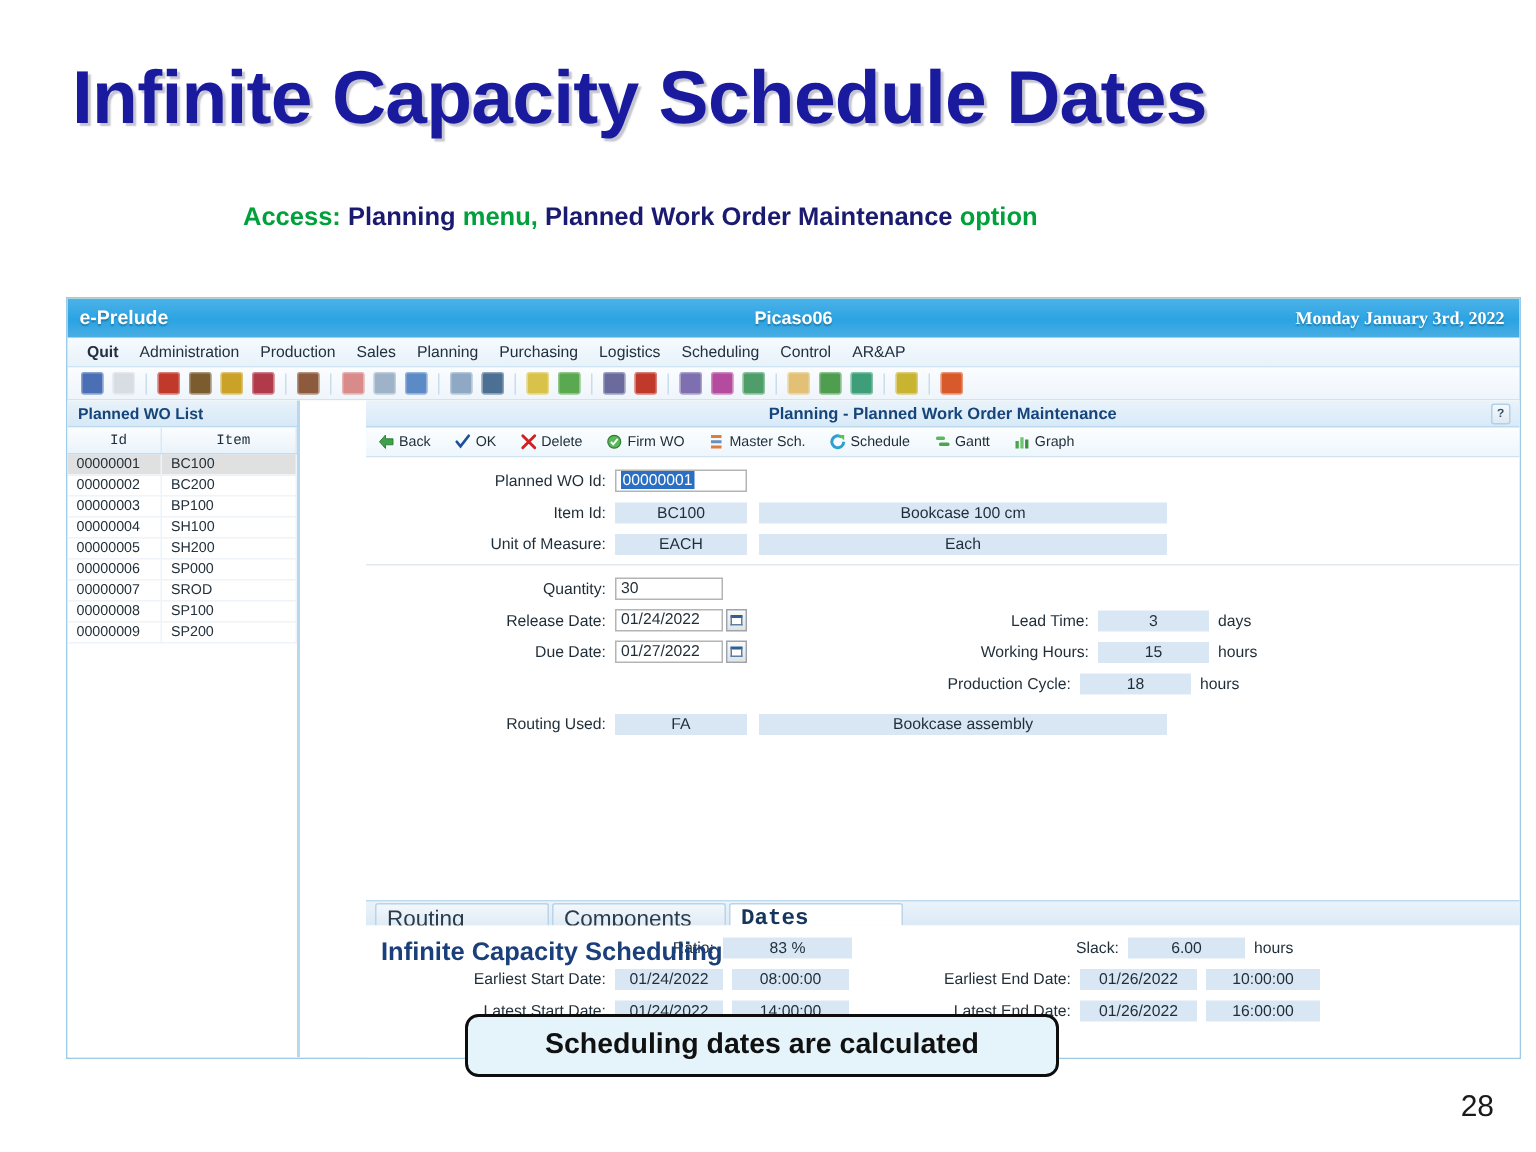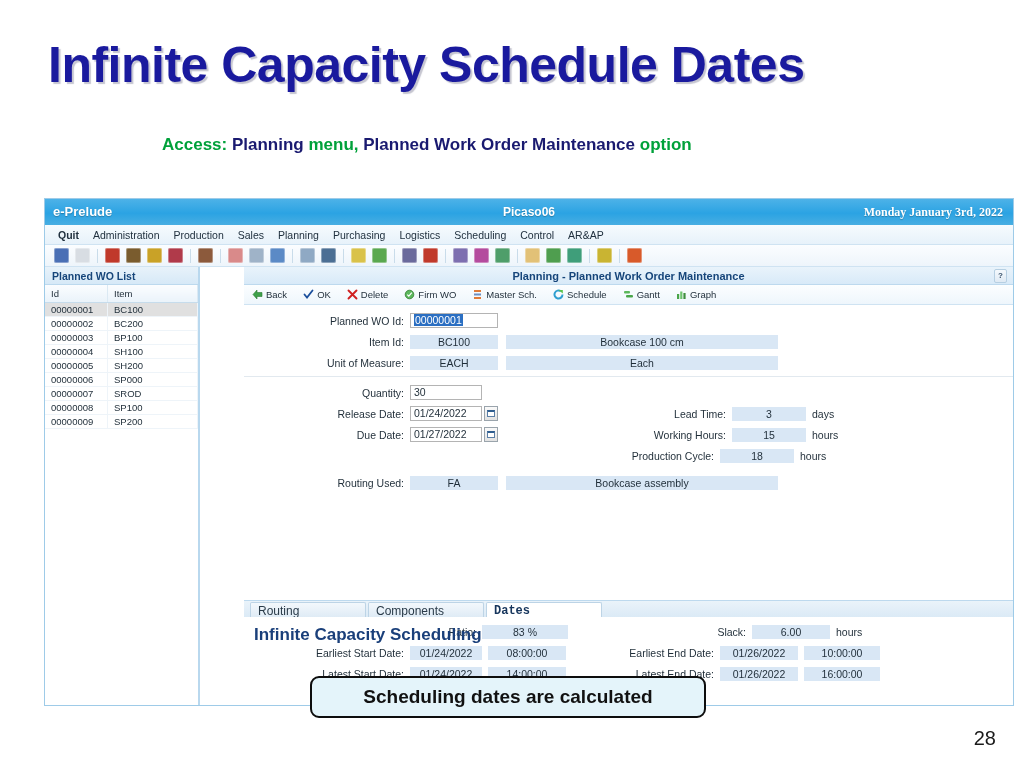--- a/index.html
+++ b/index.html
@@ -162,25 +162,26 @@
   .wo-table {
     width: 100%;
     border-collapse: collapse;
     font-size: 9.5px;
     color: #23313c;
   }
   .wo-table th {
     background: linear-gradient(to bottom,#fbfdff 0%,#eaf3fa 100%);
     border-bottom: 1px solid #c6dcec;
     border-right: 1px solid #dbe9f3;
-    text-align: left;
+    text-align: center;
     font-weight: normal;
     padding: 2px 0 2px 6px;
     height: 13px;
     color: #1d2b36;
+    font-family: Liberation Mono, monospace;
   }
   .wo-table td {
     border-bottom: 1px solid #eef4f9;
     border-right: 1px solid #eef4f9;
     padding: 1px 0 1px 6px;
     height: 11px;
     white-space: nowrap;
   }
   .wo-table tr.selected td {
     background: #e0e0e0;
@@ -337,21 +338,21 @@
     box-sizing: border-box;
   }
   .tab {
     height: 15px;
     min-width: 116px;
     margin-right: 2px;
     background: linear-gradient(to bottom,#f3f8fc,#dfebf5);
     border: 1px solid #bdd4e6;
     border-bottom: none;
     border-radius: 2px 2px 0 0;
-    font-size: 12px;
+    font-size: 15px;
     color: #2a3b49;
     padding: 1px 0 0 7px;
     box-sizing: border-box;
     cursor: pointer;
   }
   .tab.active {
     background: #ffffff;
     font-weight: bold;
     color: #16355c;
     font-family: Liberation Mono, monospace;

